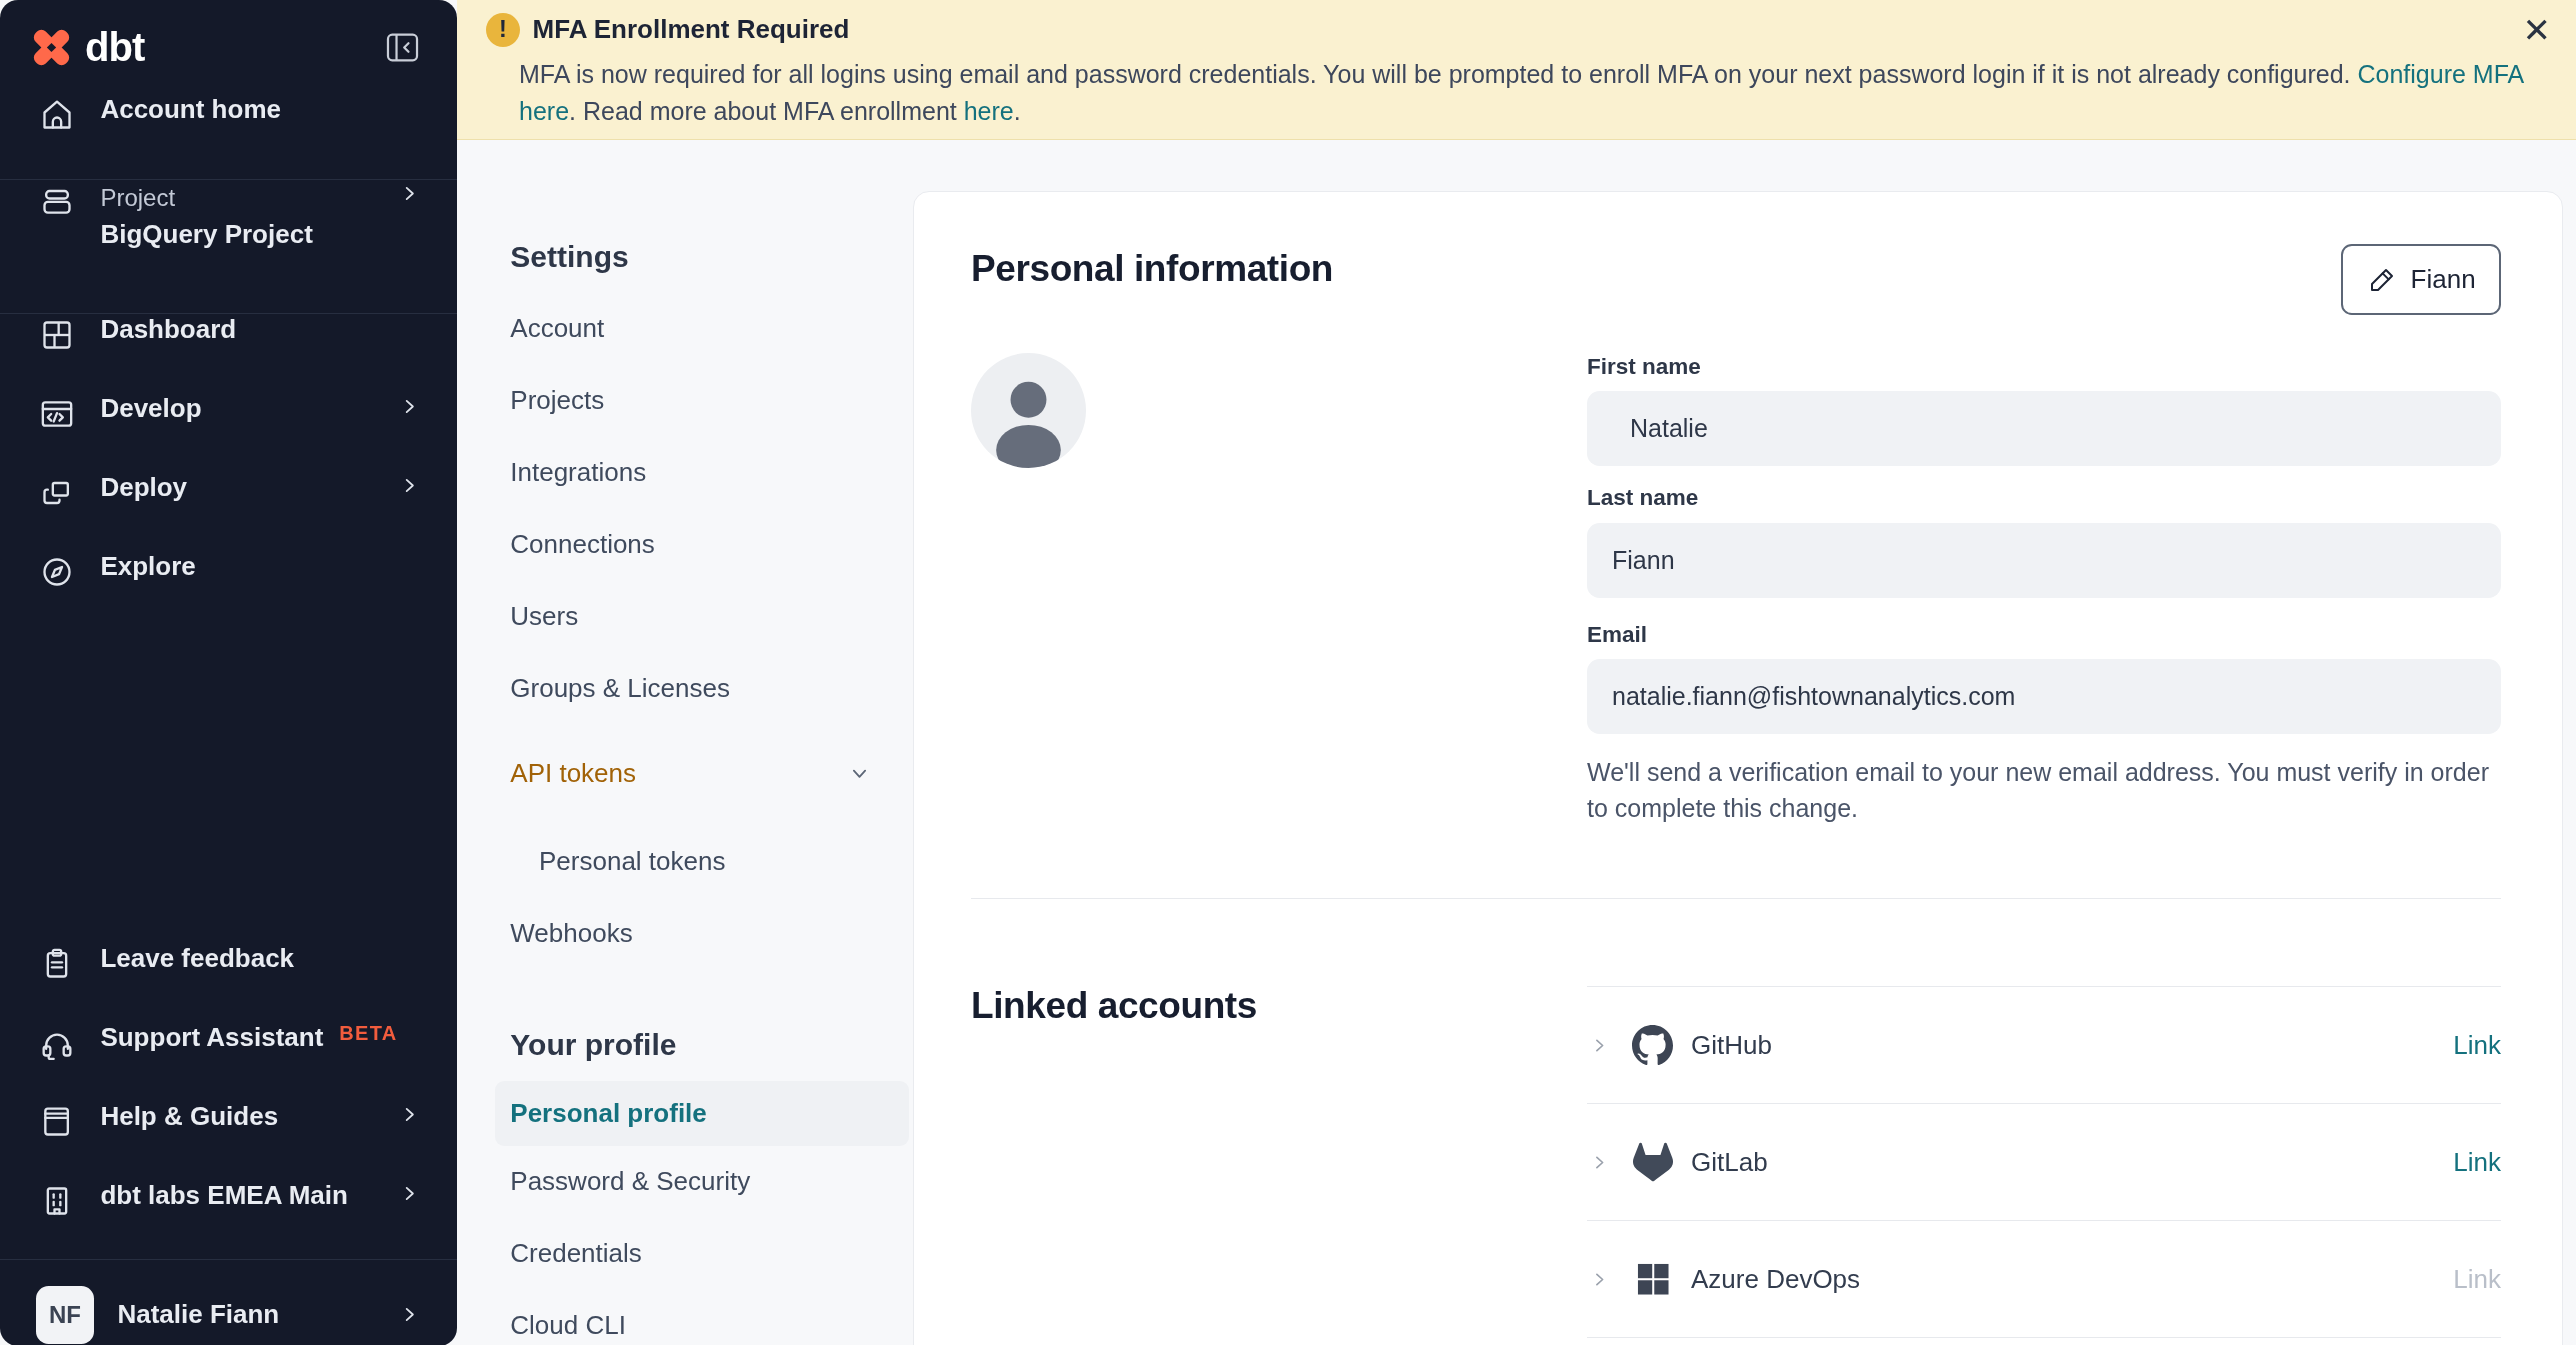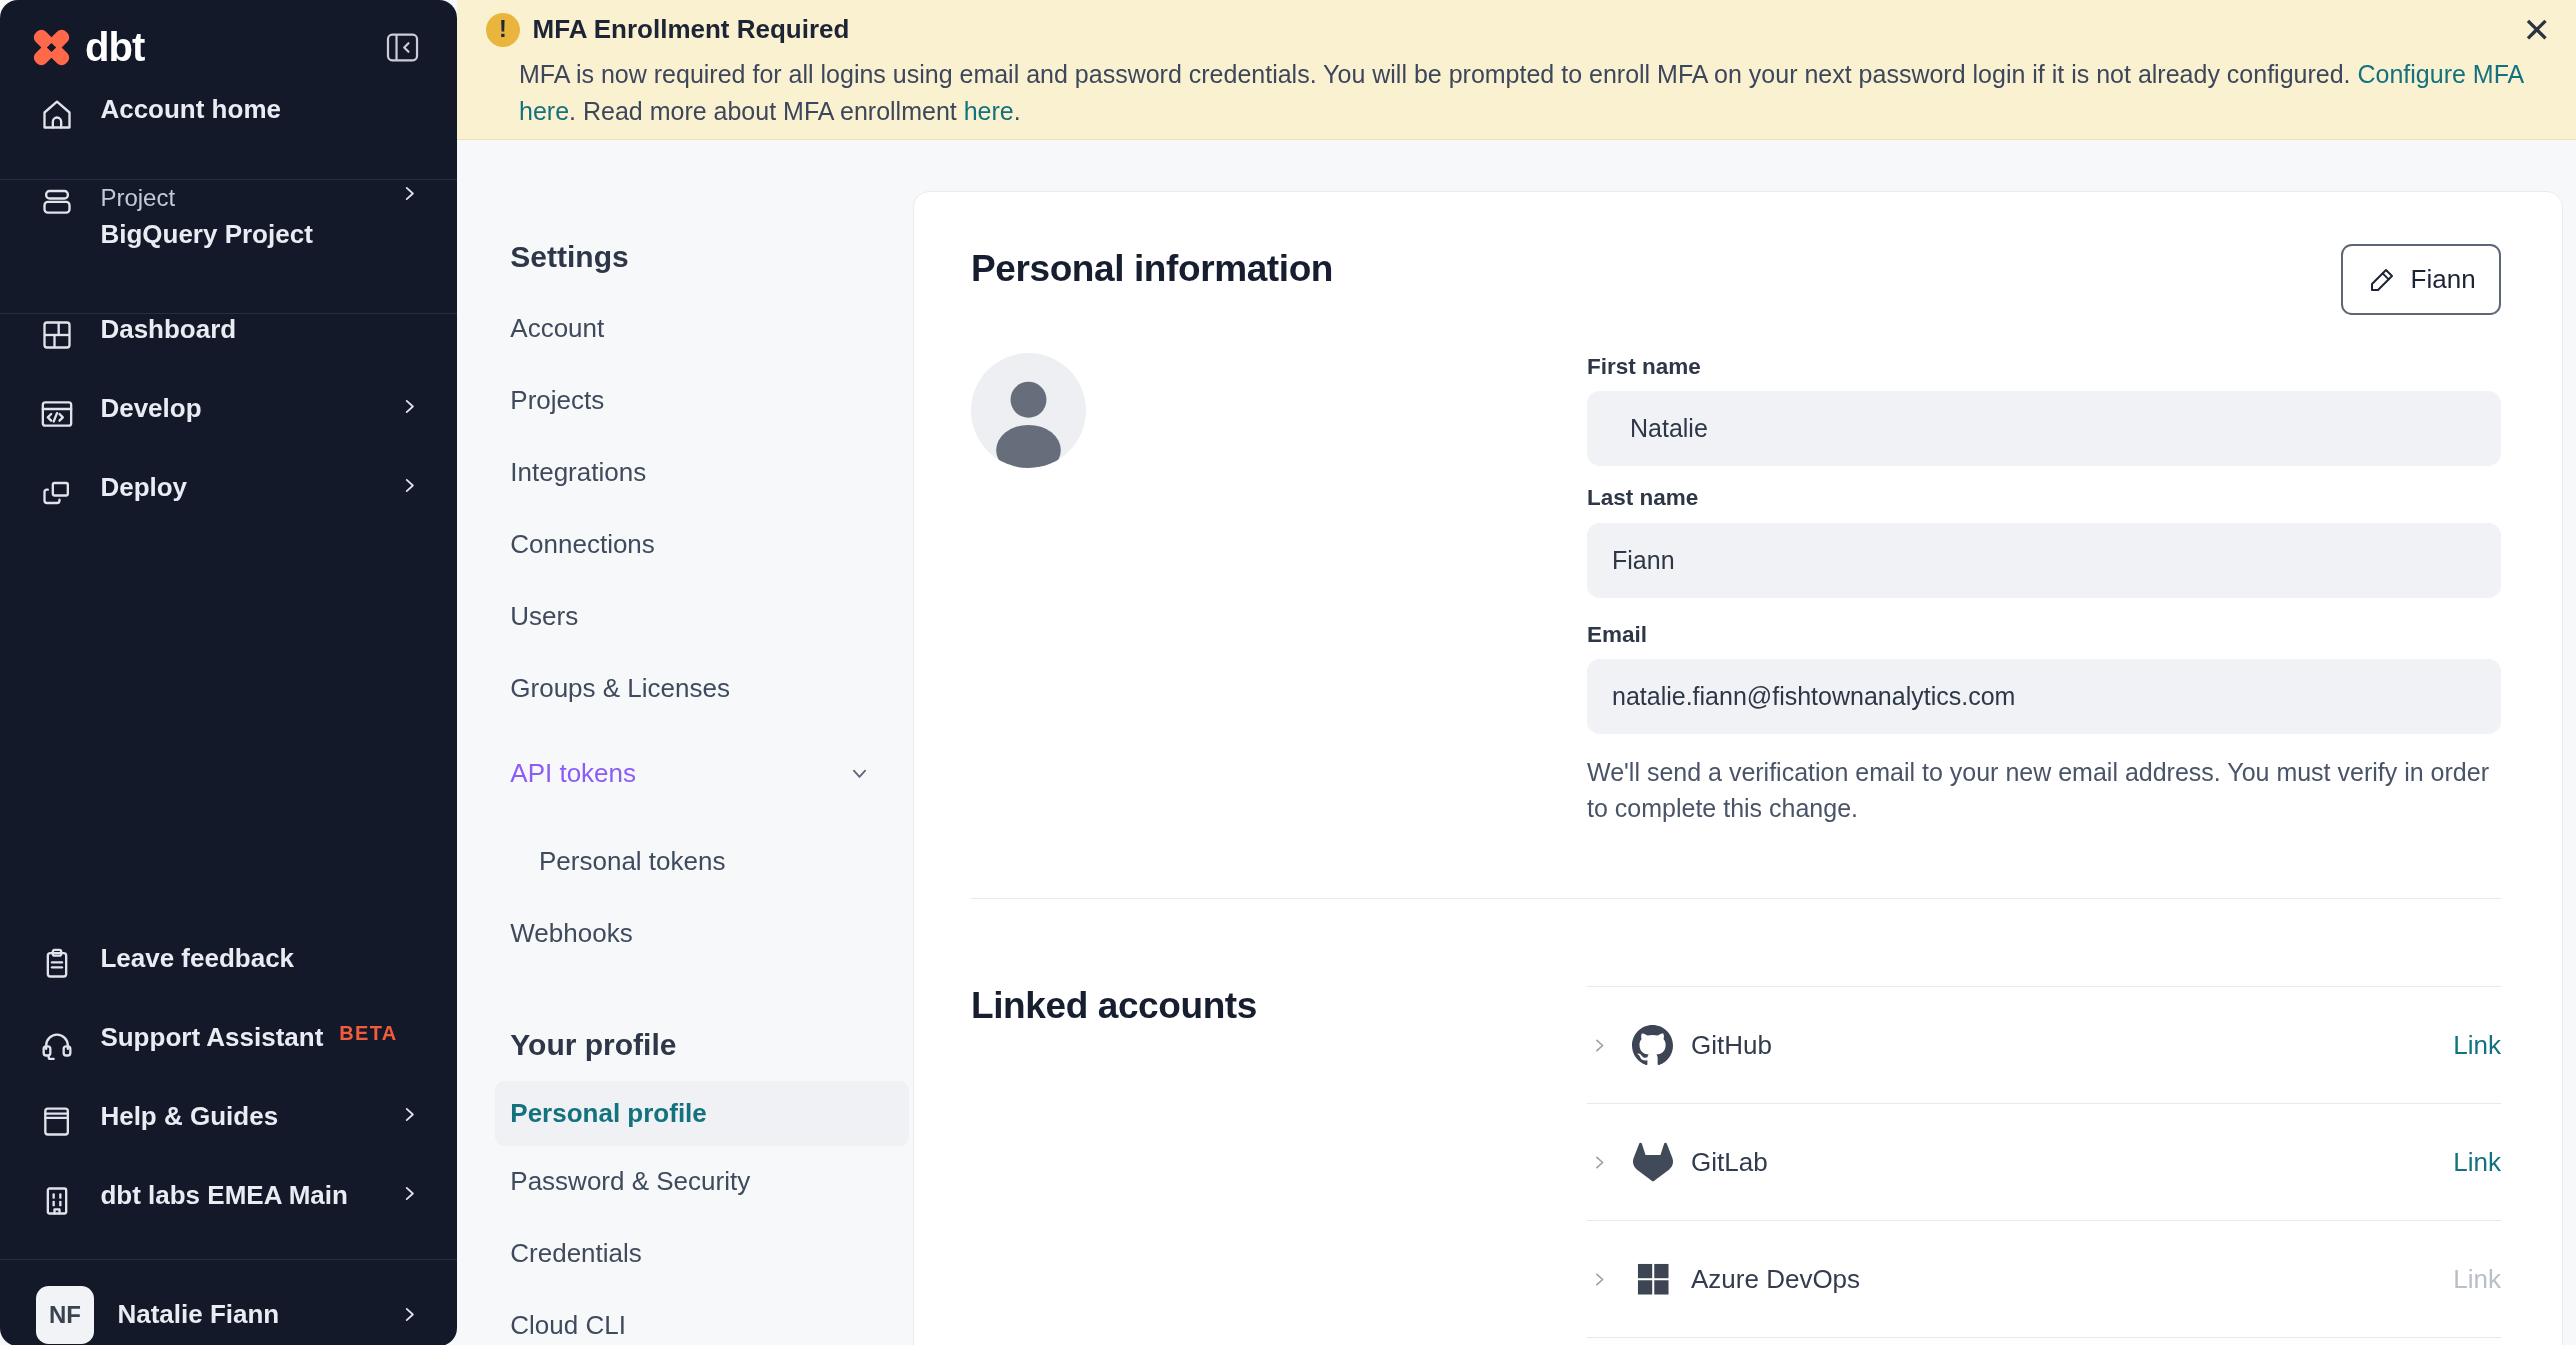--- a/index.html
+++ b/index.html
@@ -34,21 +34,21 @@
   .warn-ic { width:34px; height:34px; border-radius:50%; background:#e9b53c; color:#20283a; font-size:23.4px; font-weight:700; display:flex; align-items:center; justify-content:center; flex:0 0 auto; }
   .banner-title { margin-left:12.6px; font-size:26px; font-weight:700; color:#1d2435; }
   .banner-body { margin:9px 0 0 62px; width:2006px; font-size:25px; line-height:37px; color:#3d475c; }
   .banner-link { color:#14717e; cursor:pointer; text-decoration:none; }
   .banner-close { position:absolute; right:25px; top:12.6px; font-size:34px; color:#2a3342; cursor:pointer; line-height:1; }
 
   
   .settings-col { position:absolute; left:457px; top:140px; width:456px; bottom:0; padding:95px 0 0 38px; }
   .nav-heading { font-size:30px; font-weight:700; color:#2e3748; padding-left:15.3px; margin-bottom:14.4px; height:43px; display:flex; align-items:center; }
   .nav-item { width:414px; height:72px; display:flex; align-items:center; padding:0 36px 0 15.3px; font-size:26px; color:#3f4a5d; border-radius:9px; cursor:pointer; }
-  .nav-item.muted { color:#8b5cf6; margin-top:13.5px;gap:36px; }
+  .nav-item.muted { color:#a16207; margin-top:13.5px;gap:36px; }
   .nav-item.indent { padding-left:44px; margin-top:15.3px; }
   .nav-item.active { background:#eff1f4; color:#14717e; font-weight:700; height:65px; }
   .nav-chev-down { margin-left:auto; width:27px; height:27px; }
   .nav-gap { height:54px; }
   .nav-heading2 { margin-top:0; }
 
   
   .card { position:absolute; left:913px; top:191px; width:1650px; height:1259px; background:#ffffff; border:1.8px solid #e9ebef; border-radius:16px; padding:52px 61px 0 57px; z-index:3; }
   .card-head { display:flex; align-items:flex-start; justify-content:space-between; }
   .page-title { font-size:37px; font-weight:700; color:#171e2f; letter-spacing:-0.4px; line-height:50px; }
@@ -158,20 +158,29 @@
         <rect x="19" y="12" width="18" height="15" rx="2"></rect>
         <path d="M13 20 h-1 a3 3 0 0 0 -3 3 v10 a3 3 0 0 0 3 3 h12 a3 3 0 0 0 3 -3 v-1"></path>
       </svg>
     </span>
     <span class="sb-label">Deploy</span>
     <svg class="sb-chev" viewBox="0 0 48 48" fill="none" stroke="#dfe3eb" stroke-width="3.2" stroke-linecap="round" stroke-linejoin="round">
         <polyline points="19,14 30,24 19,34"></polyline>
       </svg>
   </div>
 
+  <div class="sb-item">
+    <span class="sb-ic">
+      <svg viewBox="0 0 48 48" width="40" height="40" fill="none" stroke="#dfe3eb" stroke-width="2.8" stroke-linecap="round" stroke-linejoin="round">
+        <circle cx="24" cy="24" r="15"></circle>
+          <path d="M18 30 L21.5 21.5 L30 18 L26.5 26.5 Z"></path>
+      </svg>
+    </span>
+    <span class="sb-label">Explore</span>
+  </div>
 
   <div class="sb-spacer"></div>
 
   <div class="sb-item">
     <span class="sb-ic">
       <svg viewBox="0 0 48 48" width="40" height="40" fill="none" stroke="#dfe3eb" stroke-width="2.8" stroke-linecap="round" stroke-linejoin="round">
         <rect x="13" y="11" width="22" height="28" rx="3"></rect>
           <rect x="19" y="7" width="10" height="7" rx="2"></rect>
         <line x1="18" y1="22" x2="30" y2="22"></line>
           <line x1="18" y1="28" x2="30" y2="28"></line>

